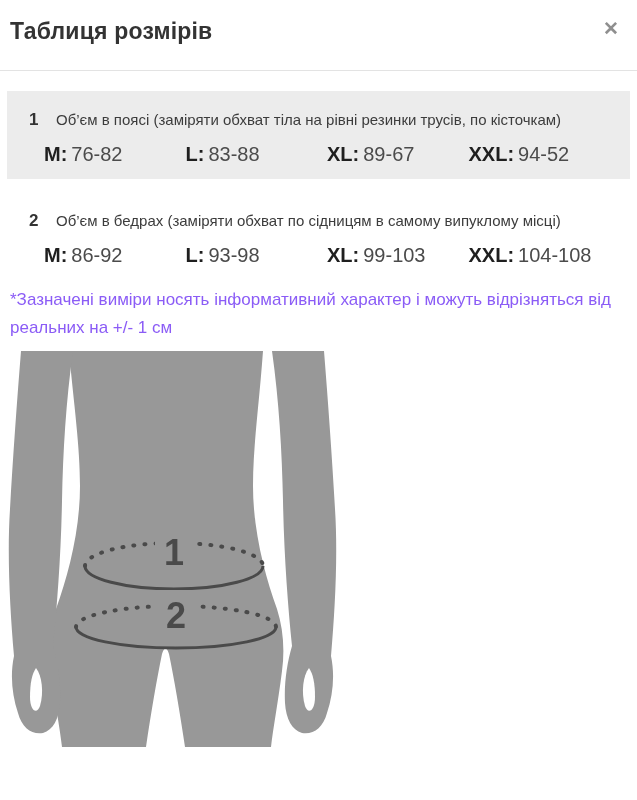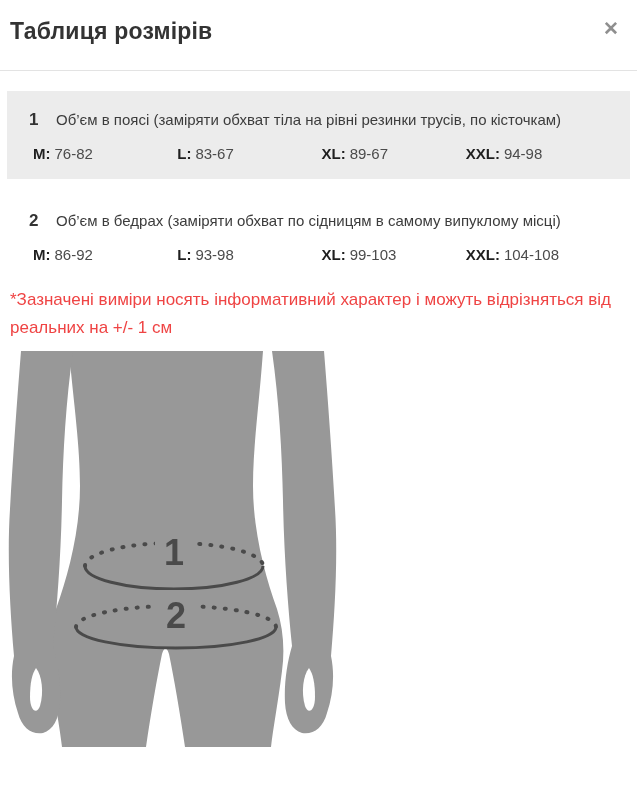--- a/index.html
+++ b/index.html
@@ -40,29 +40,29 @@
     width:16px; min-width:16px; margin-right:11px;
     font-size:17px; font-weight:700; color:#333333;
   }
   .section-desc {
     font-size:15px; line-height:31px; color:#3c3c3c;
     max-width:552px;
   }
 
   .size-row {
     display:grid; grid-template-columns:repeat(4, 1fr);
-    margin:8px 6px 0 4px;
-    font-size:15px; color:#4b4b4b; line-height:22px;
+    margin:8px 6px 0 15px;
+    font-size:20px; color:#4b4b4b; line-height:22px;
   }
   .size-cell b { font-weight:700; color:#1f1f1f; margin-right:4px; }
 
   .note {
     margin:6px 16px 0 10px;
     font-size:17px; line-height:28px;
-    color:#ef4444;
+    color:#8b5cf6;
   }
 
   .figure { margin:9px 0 0 5px; }
   .figure svg { display:block; }
   .body-shape { fill:#989898; }
   .notch { fill:#ffffff; }
   .patch { fill:#989898; }
   .arc-solid { fill:none; stroke:#4a4a4a; stroke-width:3; }
   .arc-dotted {
     fill:none; stroke:#4a4a4a; stroke-width:4;
@@ -86,23 +86,23 @@
     </button>
   </div>
 
   <div class="size-section highlighted">
     <div class="section-main">
       <div class="section-number">1</div>
       <div class="section-desc">Об’єм в поясі (заміряти обхват тіла на рівні резинки трусів, по кісточкам)</div>
     </div>
     <div class="size-row">
       <span class="size-cell"><b>M:</b><span>76-82</span></span>
-      <span class="size-cell"><b>L:</b><span>83-67</span></span>
+      <span class="size-cell"><b>L:</b><span>83-88</span></span>
       <span class="size-cell"><b>XL:</b><span>89-67</span></span>
-      <span class="size-cell"><b>XXL:</b><span>94-98</span></span>
+      <span class="size-cell"><b>XXL:</b><span>94-52</span></span>
     </div>
   </div>
 
   <div class="size-section second">
     <div class="section-main">
       <div class="section-number">2</div>
       <div class="section-desc">Об’єм в бедрах (заміряти обхват по сідницям в самому випуклому місці)</div>
     </div>
     <div class="size-row">
       <span class="size-cell"><b>M:</b><span>86-92</span></span>

